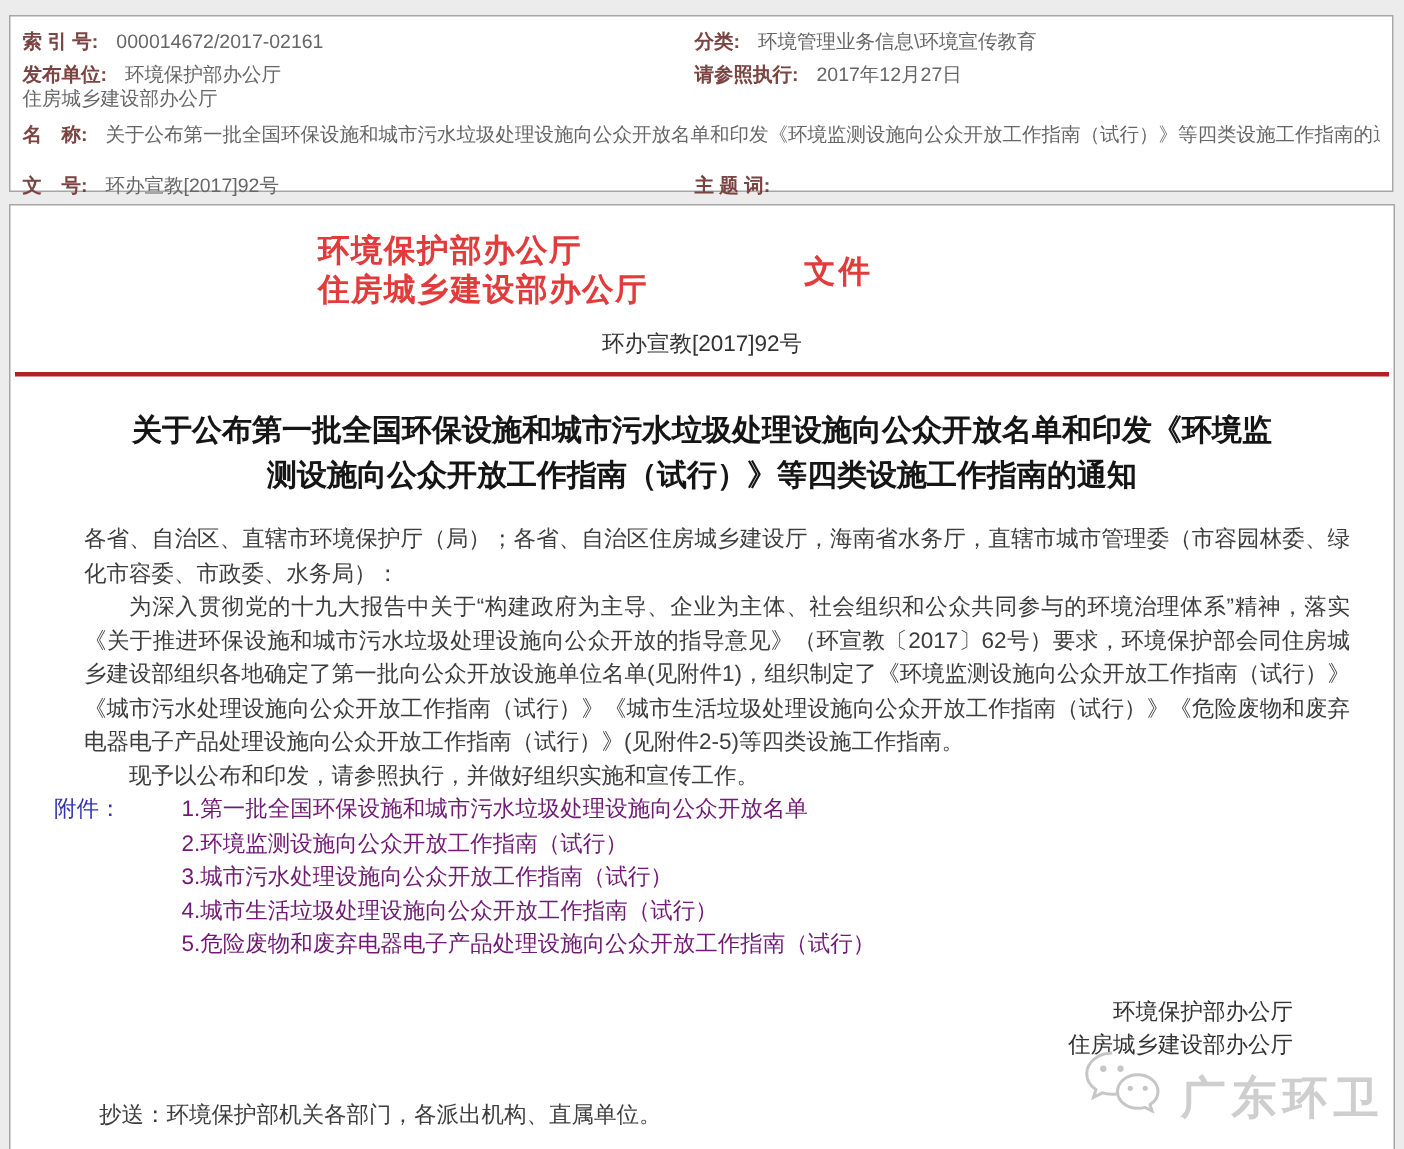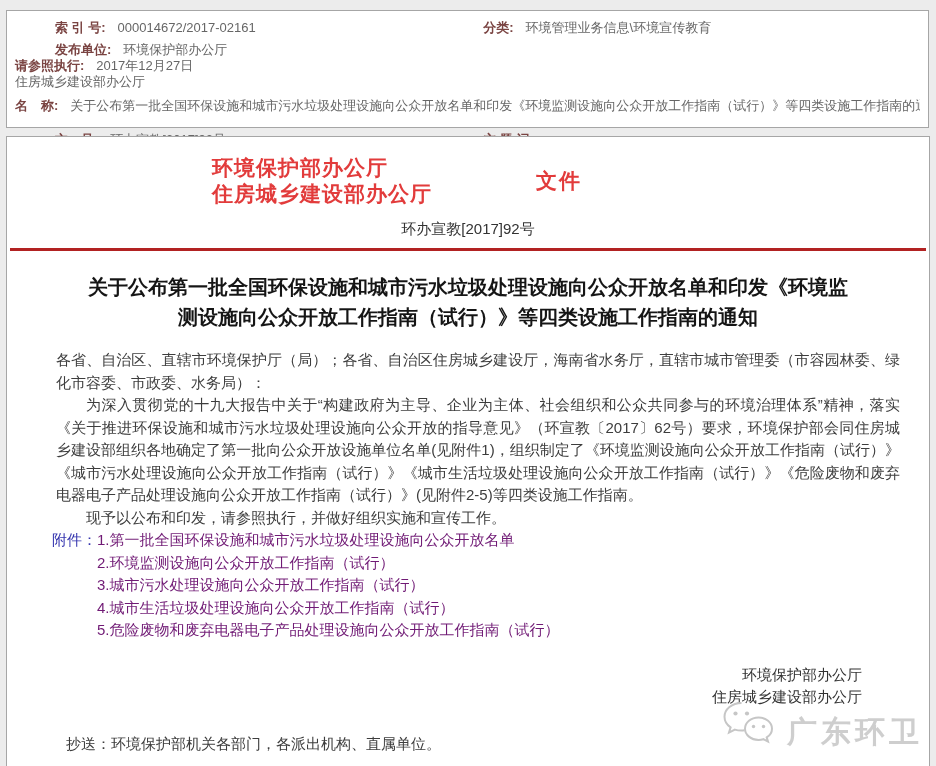--- a/index.html
+++ b/index.html
@@ -10,21 +10,21 @@
     color:#3d3d3d;
   }
   
   .meta-box {
     position:absolute; left:6px; top:10px; width:923px; height:118px;
     background:#fff; border:1px solid #a6a6a6;
     padding:9px 8px 6px 8px;
     font-size:13px; color:#666;
   }
   .m-row { display:flex; margin-bottom:6px; line-height:16px; }
-  .m-cell-l { width:49.5%;margin-left:40px; }
+  .m-cell-l { width:49.5%; }
   .m-cell-r { width:50.5%; }
   .m-label { font-weight:bold; color:#7a4442; margin-right:12px; white-space:pre; }
   .m-val { color:#666; }
   .m-wrapline { line-height:16px; margin:-4px 0 8px 0; color:#666; }
   .name-row { white-space:nowrap; overflow:hidden; margin-bottom:18px; }
   
   .doc-box {
     position:absolute; left:6px; top:136px; width:924px; height:632px;
     background:#fff; border:1px solid #a6a6a6;
     padding:18px 0 0 0;
@@ -36,21 +36,21 @@
   .red-rule { height:3px; background:#b22222; margin:9px 3px 0 3px; }
   .doc-title {
     margin:21px auto 0 auto; max-width:770px;
     text-align:center; font-size:20px; font-weight:bold; color:#151515;
     line-height:30px;
   }
   .doc-body { padding:17px 29px 0 29px; font-size:15px; line-height:22.5px; color:#3d3d3d; }
   .para { text-align:justify;margin-left:20px; }
   .indent { text-indent:2em; }
   
-  .attach-block { display:flex; color:#3434ae; margin-left:16px; }
+  .attach-block { display:flex; color:#3434ae; margin-left:0;gap:40px; }
   .attach-label { white-space:pre; }
   .attach-list a { color:#701a75; text-decoration:none; display:block; }
   
   .sign-block { text-align:right; padding-right:38px; margin-top:22px; color:#333; }
   .cc-line { margin-top:24px; margin-left:2em; }
   
   .watermark {
     position:absolute; right:6px; bottom:14px;
     display:flex; align-items:flex-end; color:#c9c9c9;
     font-size:30px; letter-spacing:4px; font-weight:bold;
@@ -63,21 +63,21 @@
 
 <div class="meta-box">
   <div class="m-row">
     <div class="m-cell-l">
       <span class="m-label">索 引 号:</span><span class="m-val">000014672/2017-02161</span>
     </div>
     <div class="m-cell-r">
       <span class="m-label">分类:</span><span class="m-val">环境管理业务信息\环境宣传教育</span>
     </div>
   </div>
-  <div class="m-row" style="margin-bottom:0;flex-direction:column;">
+  <div class="m-row" style="margin-bottom:0;">
     <div class="m-cell-l">
       <span class="m-label">发布单位:</span><span class="m-val">环境保护部办公厅</span>
     </div>
     <div class="m-cell-r">
       <span class="m-label">请参照执行:</span><span class="m-val">2017年12月27日</span>
     </div>
   </div>
   <div class="m-wrapline" style="margin-top:0;">住房城乡建设部办公厅</div>
   <div class="m-row name-row">
     <span class="m-label">名　称:</span>

